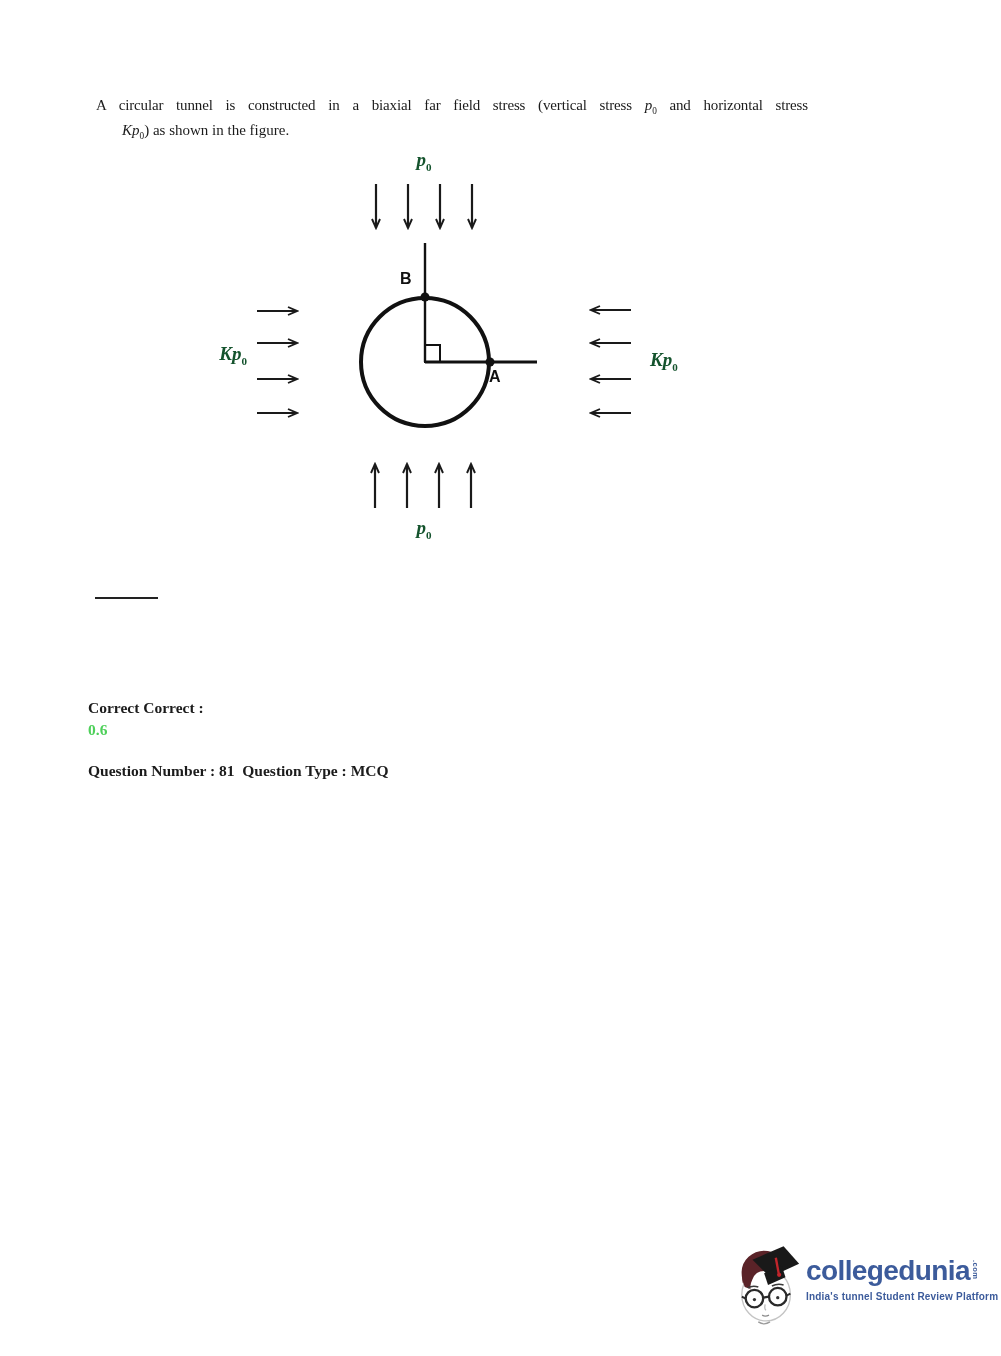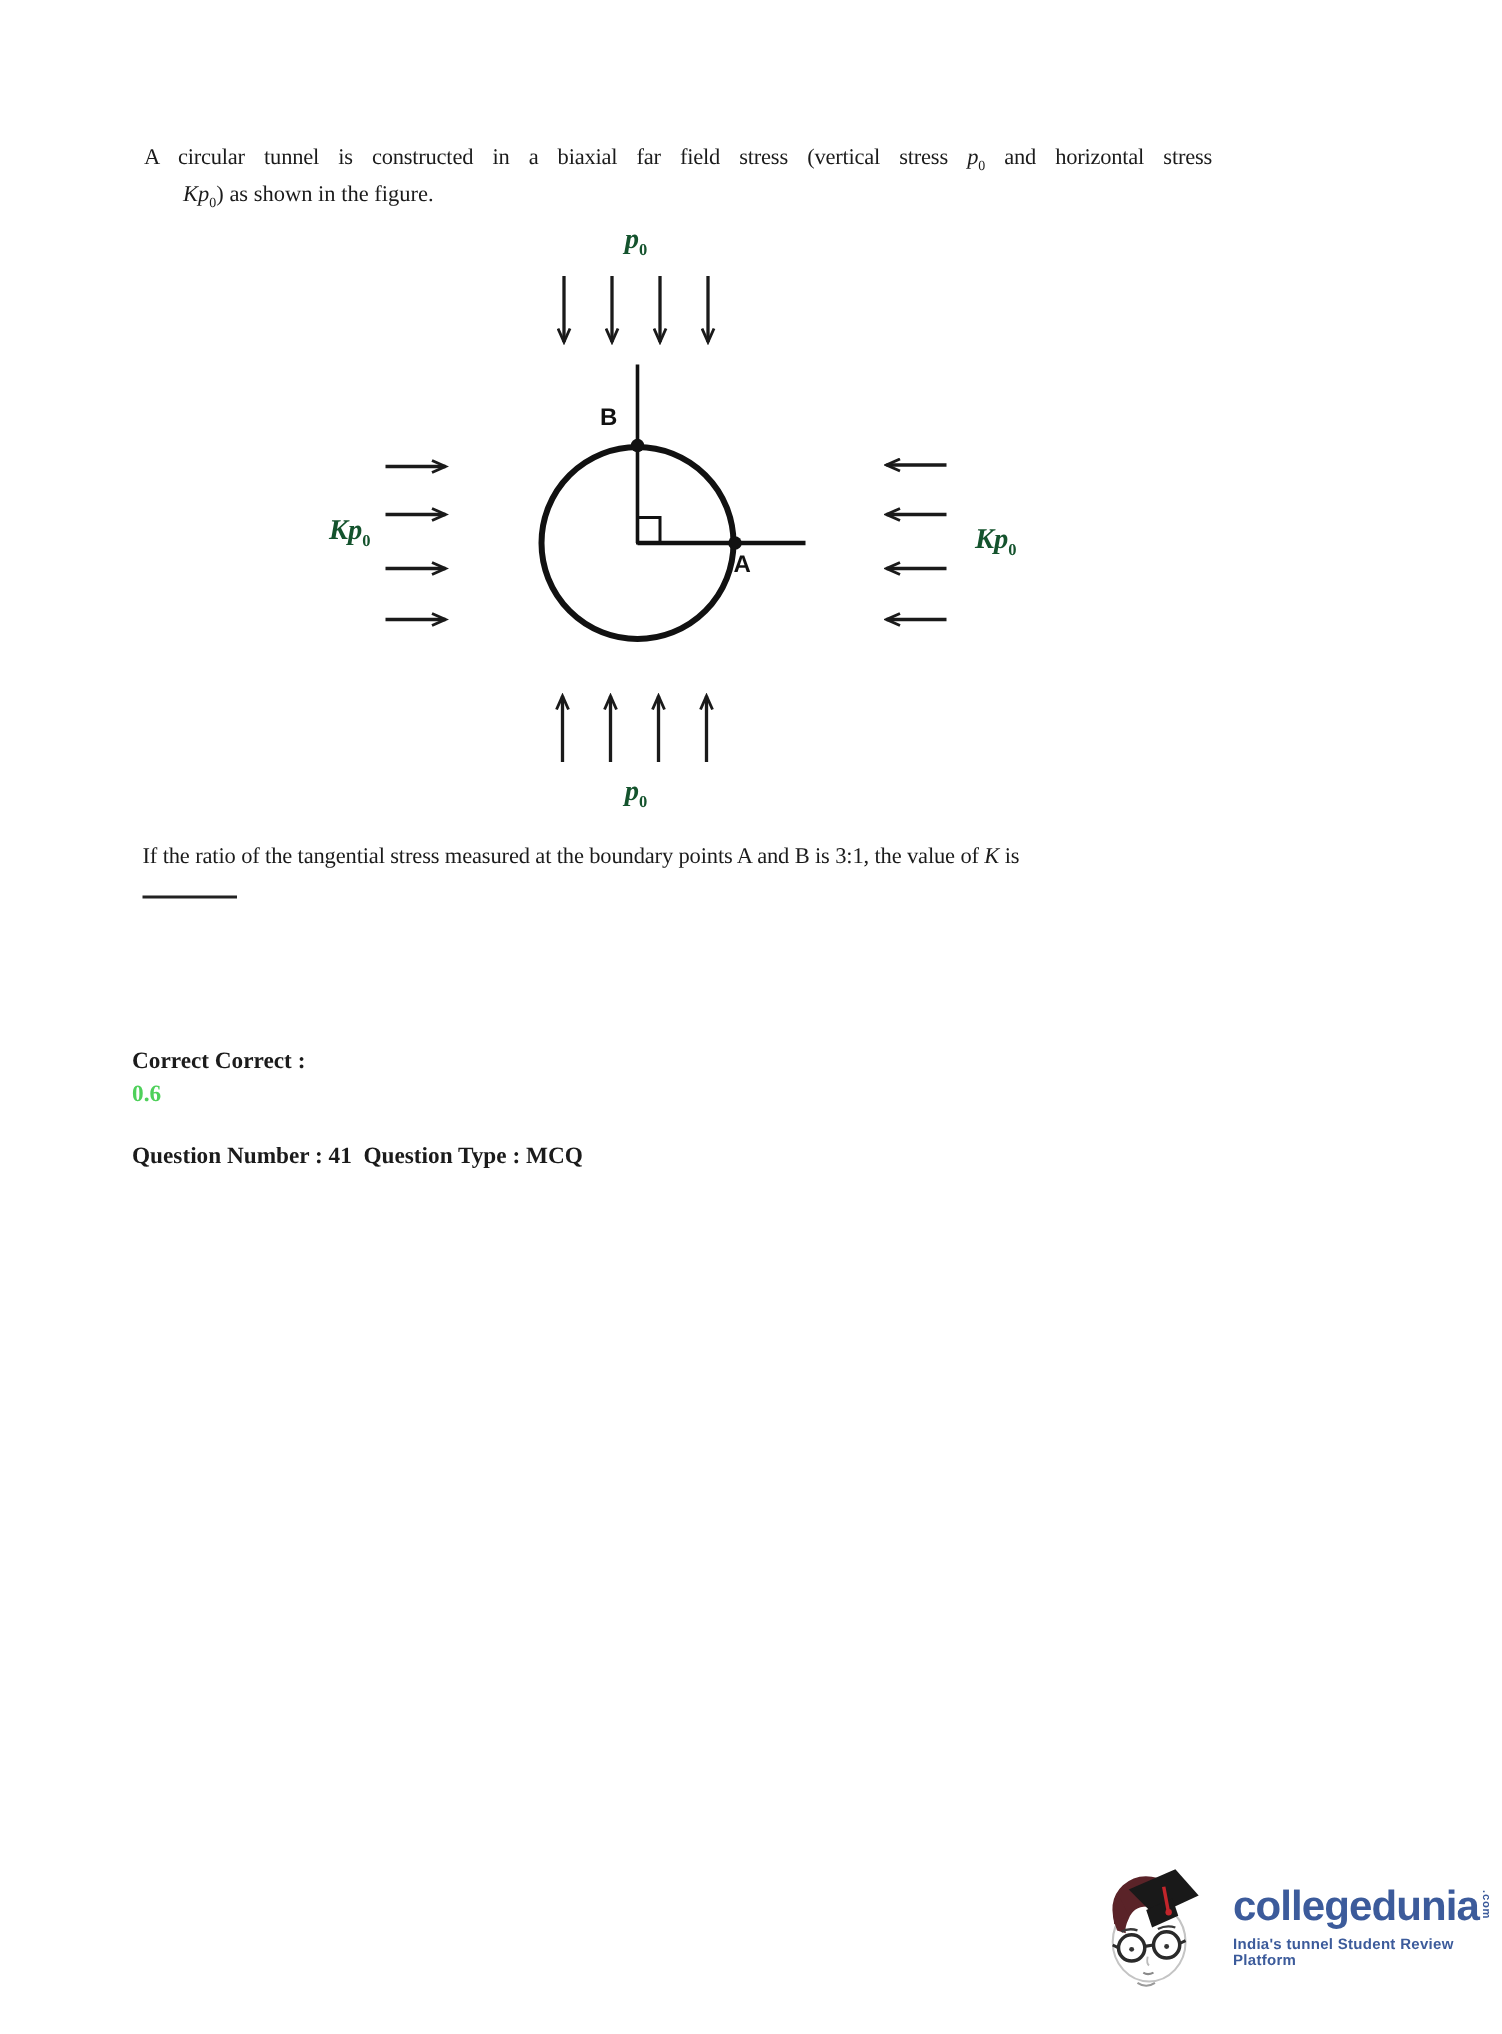--- a/index.html
+++ b/index.html
@@ -97,21 +97,21 @@
   }
 
   
   .logo {
     position: absolute;
     left: 735px; top: 1244px;
     display: flex;
     align-items: flex-start;
   }
   .logo-mascot { width: 68px; height: 82px; flex: 0 0 auto; }
-  .logo-textcol { margin-left: 19px; padding-top: 13px; }
+  .logo-textcol { margin-left: 3px; padding-top: 13px; text-align: right; }
   .logo-brandrow { display: flex; align-items: flex-start; }
   .logo-brand {
     font-family: "Liberation Sans", sans-serif;
     font-size: 28px;
     font-weight: 700;
     letter-spacing: -0.6px;
     line-height: 1;
   }
   .logo-domain {
     font-family: "Liberation Sans", sans-serif;
@@ -190,30 +190,25 @@
     <circle cx="490" cy="362" r="4.5" fill="#111"></circle>
   </svg>
 
   <div class="fig-label lbl-p-top"><i>p</i><sub>0</sub></div>
   <div class="fig-label lbl-p-bottom"><i>p</i><sub>0</sub></div>
   <div class="fig-label lbl-kp-left"><i>Kp</i><sub>0</sub></div>
   <div class="fig-label lbl-kp-right"><i>Kp</i><sub>0</sub></div>
   <div class="pt-label lbl-b">B</div>
   <div class="pt-label lbl-a">A</div>
 
-  <div class="q-prompt">
-    <span>If the ratio of the tangential stress measured at the boundary points A and B is 3:1, the value of</span>
-    <i>K</i>
-    <span>is</span>
-  </div>
   <div class="blank-line"></div>
 
   <div class="answer-label">Correct Correct :</div>
   <div class="answer-value" style="color: rgb(78, 208, 90);">0.6</div>
-  <div class="meta-line">Question Number : 41  Question Type : MCQ</div>
+  <div class="meta-line">Question Number : 81  Question Type : MCQ</div>
 
   <div class="logo">
     <svg class="logo-mascot" viewBox="0 0 70 84" xmlns="http://www.w3.org/2000/svg">
 
       <ellipse cx="32" cy="52" rx="25" ry="27" fill="#ffffff" stroke="#c4c4c4" stroke-width="1.4"></ellipse>
 
       <path d="M10,44 Q2,24 14,13 Q24,4 38,8 L42,18 Q40,28 34,28 Q22,26 18,36 Q15,42 16,46 Z" fill="#5a2328"></path>
       <path d="M8,40 Q6,30 12,22 L18,34 Q12,36 8,40 Z" fill="#5a2328"></path>
 
       <polygon points="18,16 50,2 66,20 36,34" fill="#191919"></polygon>

